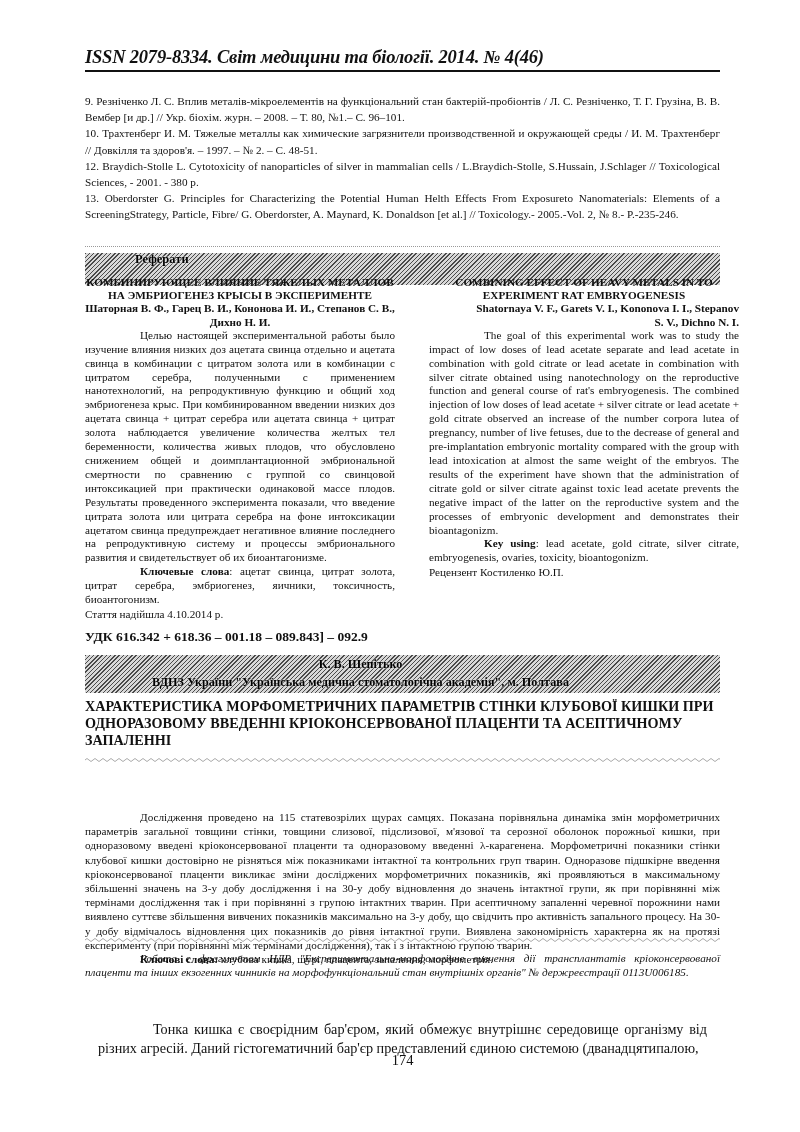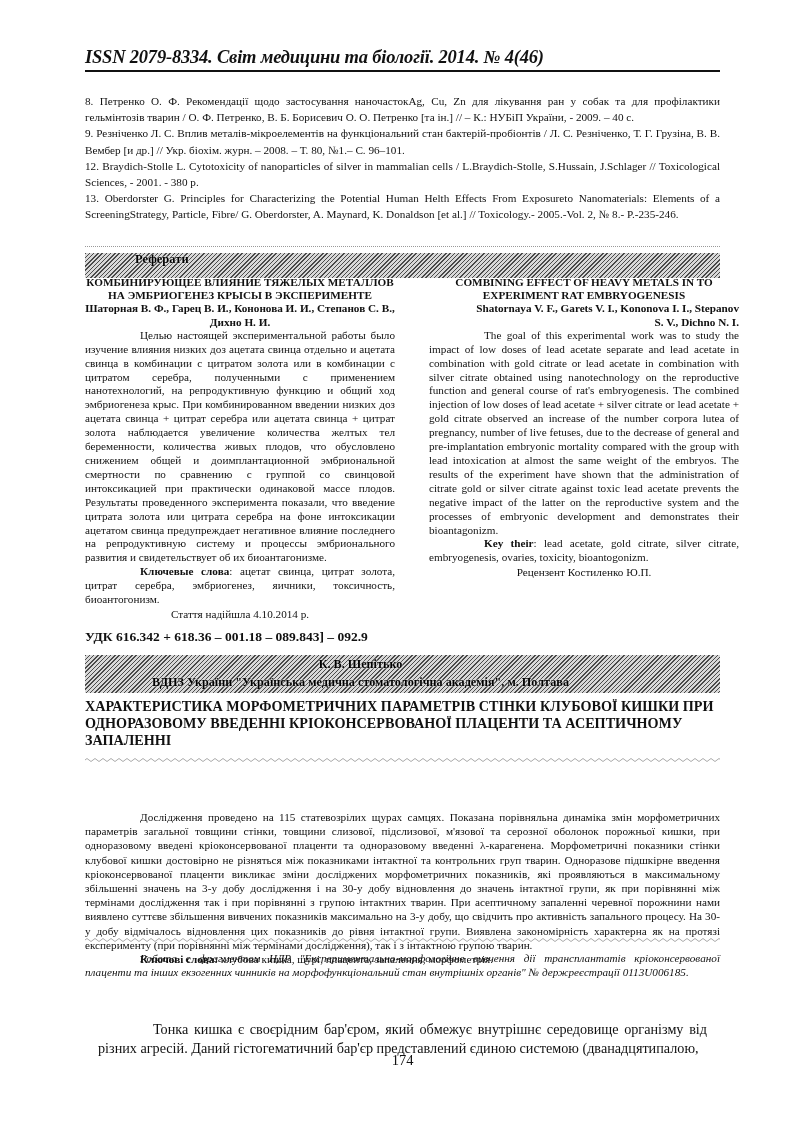--- a/index.html
+++ b/index.html
@@ -9,33 +9,33 @@
     .journal-header { position: absolute; top: 47px; left: 0; width: 635px;
       font-style: italic; font-weight: bold; font-size: 18.5px; letter-spacing: -0.2px;
       font-family: "Liberation Serif", serif; }
     .header-rule { position: absolute; top: 70px; left: 0; width: 635px; height: 0;
       border-top: 2px solid #111; }
     .refs { position: absolute; top: 93px; left: 0; width: 635px; font-size: 11.2px;
       line-height: 16.2px; text-align: justify; }
     .refs p { margin: 0; }
     .dot-rule { position: absolute; left: 0; width: 635px; border-top: 1px dotted #999; }
     .hatch { background: repeating-linear-gradient(135deg, #4a4a4a 0px, #4a4a4a 1px, #d8d8d8 1px, #d8d8d8 3px); }
-    .ref-bar { position: absolute; top: 253px; left: 0; width: 635px; height: 25px; }
+    .ref-bar { position: absolute; top: 253px; left: 0; width: 635px; height: 32px; }
     .ref-bar span { position: absolute; left: 50px; top: -1px; font-weight: bold; font-size: 12.5px;
       color: #000; background: transparent; text-shadow: 0 0 2px #e8e8e8, 0 0 2px #e8e8e8; }
     .col { position: absolute; top: 276px; width: 310px; font-size: 11.2px; line-height: 13.2px; }
     .col.left { left: 0; }
     .col.right { left: 344px; }
     .col .title { font-weight: bold; text-align: center; margin: 0; }
     .col .authors { font-weight: bold; text-align: center; margin: 0; }
     .col.right .authors { text-align: right; padding-left: 40px; }
     .col .abstract { text-align: justify; margin: 0; text-indent: 55px; line-height: 13.9px; }
     .col .keywords { text-align: justify; margin: 0; text-indent: 55px; line-height: 13.9px; }
     .col .keywords b { font-weight: bold; }
-    .col .note { text-align: center; margin: 0; line-height: 14px; }
+    .col .note { text-align: left; margin: 0; line-height: 14px; }
     .udc { position: absolute; top: 629px; left: 0; font-weight: bold; font-size: 13.5px; }
     .author-bar { position: absolute; top: 655px; left: 0; width: 635px; height: 38px; }
     .author-bar .line { position: absolute; left: 0; width: 551px; text-align: center;
       font-weight: bold; font-size: 12.2px; color: #000; text-shadow: 0 0 2px #e0e0e0, 0 0 2px #e0e0e0; }
     .main-title { position: absolute; top: 698px; left: 0; width: 635px; text-align: left;
       font-weight: bold; font-size: 14.2px; line-height: 17px; }
     .wave { position: absolute; left: 0; width: 635px; height: 6px; overflow: hidden; }
     .wave svg { display: block; }
     .ua-abstract { position: absolute; top: 810px; left: 0; width: 635px; font-size: 11.2px;
       line-height: 14.2px; text-align: justify; }
@@ -51,22 +51,22 @@
   </style>
 </head>
 <body>
 
 <div class="page">
 
   <div class="journal-header">ISSN 2079-8334. Світ медицини та біології. 2014. № 4(46)</div>
   <div class="header-rule"></div>
 
   <div class="refs">
-    <p>8.   Петренко О. Ф. Рекомендації щодо застосування наночастокAg, Cu, Zn для лікування ран у собак та для профілактики гельмінтозів тварин / О. Ф. Петренко, В. Б. Борисевич О. О. Петренко [та ін.] // – К.: НУБіП України, - 2009. – 40 с.</p>
     <p>9.   Резніченко Л. С. Вплив металів-мікроелементів на функціональний стан бактерій-пробіонтів / Л. С. Резніченко, Т. Г. Грузіна, В. В. Вембер [и др.] // Укр. біохім. журн. – 2008. – Т. 80, №1.– С. 96–101.</p>
+    <p>10. Трахтенберг И. М. Тяжелые металлы как химические загрязнители производственной и окружающей среды / И. М. Трахтенберг // Довкілля та здоров'я. – 1997. – № 2. – С. 48-51.</p>
     <p>12. Braydich-Stolle L. Cytotoxicity of nanoparticles of silver in mammalian cells / L.Braydich-Stolle, S.Hussain, J.Schlager // Toxicological Sciences, - 2001. - 380 p.</p>
     <p>13. Oberdorster G. Principles for Characterizing the Potential Human Helth Effects From Exposureto Nanomaterials: Elements of a ScreeningStrategy, Particle, Fibre/ G. Oberdorster, A. Maynard, K. Donaldson [et al.] // Toxicology.- 2005.-Vol. 2, № 8.- P.-235-246.</p>
   </div>
 
   <div class="dot-rule" style="top:246px;"></div>
 
   <div class="ref-bar hatch">
     <span>Реферати</span>
   </div>
 
@@ -75,21 +75,21 @@
     <p class="authors">Шаторная В. Ф., Гарец В. И., Кононова И. И., Степанов С. В., Дихно Н. И.</p>
     <p class="abstract">Целью настоящей экспериментальной работы было изучение влияния низких доз ацетата свинца отдельно и ацетата свинца в комбинации с цитратом золота или в комбинации с цитратом серебра, полученными с применением нанотехнологий, на репродуктивную функцию и общий ход эмбриогенеза крыс. При комбинированном введении низких доз ацетата свинца + цитрат серебра или ацетата свинца + цитрат золота наблюдается увеличение количества желтых тел беременности, количества живых плодов, что обусловлено снижением общей и доимплантационной эмбриональной смертности по сравнению с группой со свинцовой интоксикацией при практически одинаковой массе плодов. Результаты проведенного эксперимента показали, что введение цитрата золота или цитрата серебра на фоне интоксикации ацетатом свинца предупреждает негативное влияние последнего на репродуктивную систему и процессы эмбрионального развития и свидетельствует об их биоантагонизме.</p>
     <p class="keywords"><b>Ключевые слова</b><span>: ацетат свинца, цитрат золота, цитрат серебра, эмбриогенез, яичники, токсичность, биоантогонизм.</span></p>
     <p class="note">Стаття надійшла 4.10.2014 р.</p>
   </div>
 
   <div class="col right">
     <p class="title">COMBINING EFFECT OF HEAVY METALS IN TO EXPERIMENT RAT EMBRYOGENESIS</p>
     <p class="authors">Shatornaya V. F., Garets V. I., Kononova I. I., Stepanov S. V., Dichno N. I.</p>
     <p class="abstract">The goal of this experimental work was to study the impact of low doses of lead acetate separate and lead acetate in combination with gold citrate or lead acetate in combination with silver citrate obtained using nanotechnology on the reproductive function and general course of rat's embryogenesis. The combined injection of low doses of lead acetate + silver citrate or lead acetate + gold citrate observed an increase of the number corpora lutea of pregnancy, number of live fetuses, due to the decrease of general and pre-implantation embryonic mortality compared with the group with lead intoxication at almost the same weight of the embryos. The results of the experiment have shown that the administration of citrate gold or silver citrate against toxic lead acetate prevents the negative impact of the latter on the reproductive system and the processes of embryonic development and demonstrates their bioantagonizm.</p>
-    <p class="keywords"><b>Key their</b><span>: lead acetate, gold citrate, silver citrate, embryogenesis, ovaries, toxicity, bioantogonizm.</span></p>
+    <p class="keywords"><b>Key using</b><span>: lead acetate, gold citrate, silver citrate, embryogenesis, ovaries, toxicity, bioantogonizm.</span></p>
     <p class="note">Рецензент Костиленко Ю.П.</p>
   </div>
 
   <div class="udc">УДК 616.342 + 618.36 – 001.18 – 089.843] – 092.9</div>
 
   <div class="author-bar hatch">
     <div class="line" style="top:2px;">К. В. Шепітько</div>
     <div class="line" style="top:20px;">ВДНЗ України "Українська медична стоматологічна академія", м. Полтава</div>
   </div>
 

